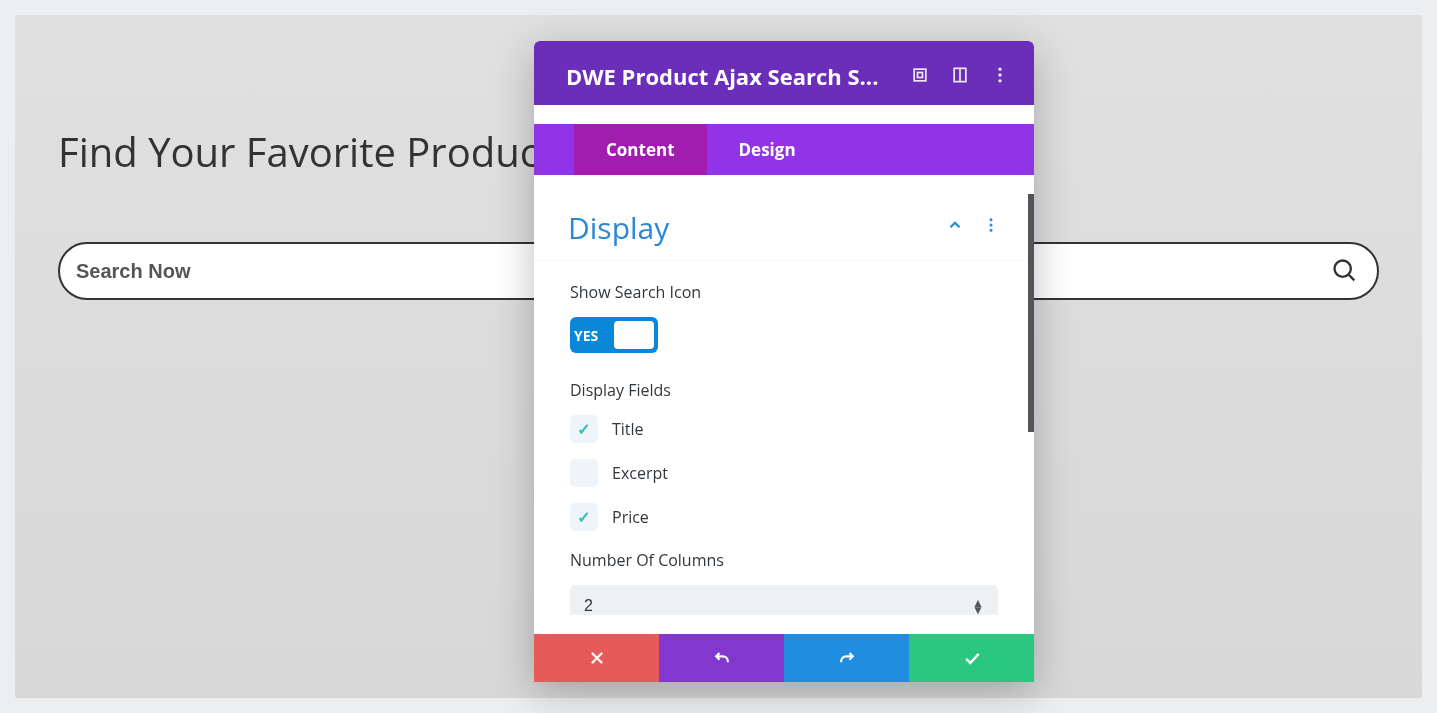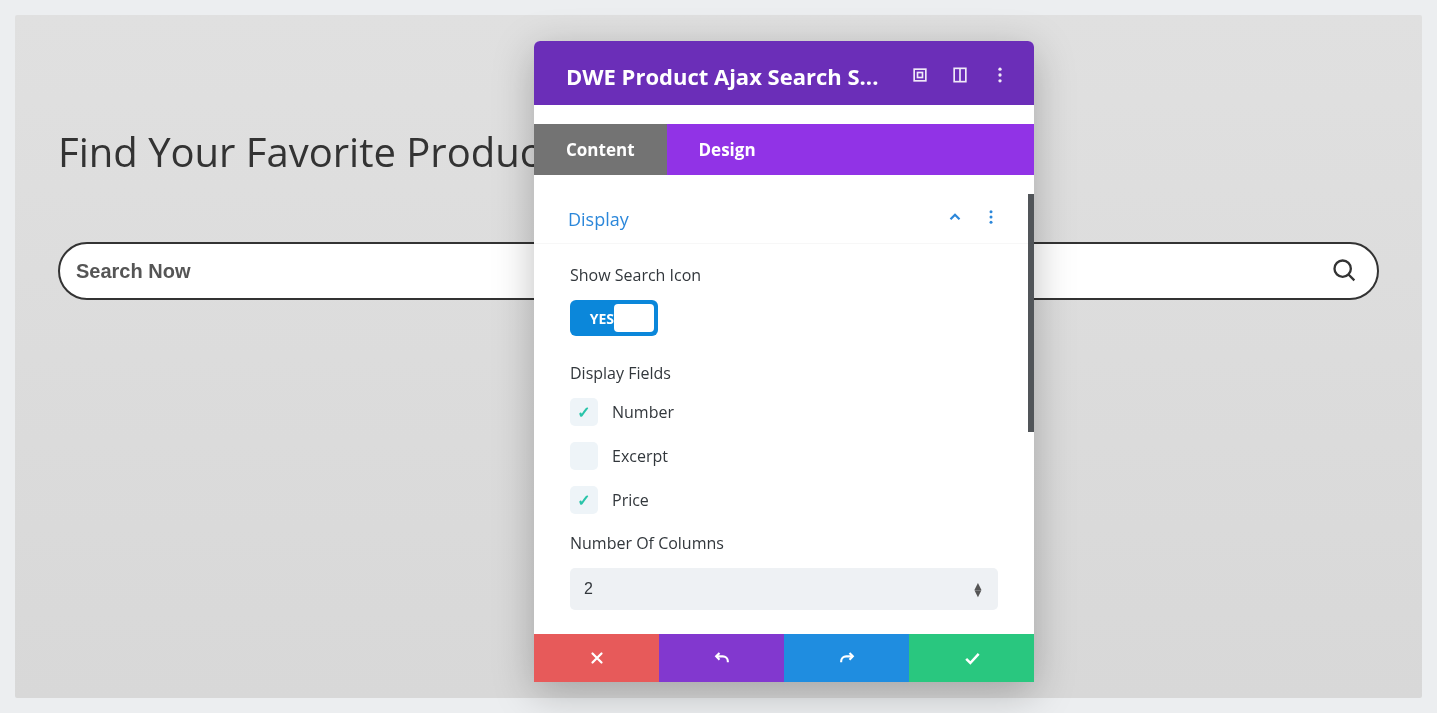--- a/index.html
+++ b/index.html
@@ -99,35 +99,35 @@
     background: #9133e6;
     display: flex;
   }
   .modal-tab {
     padding: 14px 32px;
     font-size: 17px;
     font-weight: 700;
     color: #fff;
     cursor: pointer;
   }
-  .modal-tab.active { background: #737373; }
+  .modal-tab.active { background: #a21caf; margin-left: 40px; }
 
   .modal-body {
     flex: 1;
     overflow-y: auto;
     position: relative;
   }
   .section-header {
     padding: 13px 34px 12px;
     display:flex; align-items:center; justify-content:space-between;
     border-bottom: 1px solid rgba(0,0,0,0.03);
   }
   .section-title {
     color: #2b87da;
-    font-size: 18px;
+    font-size: 30px;
     font-weight: 500;
   }
   .section-actions { display:flex; gap:18px; align-items:center;}
   .section-actions svg { cursor:pointer; }
 
   .section-content { padding: 14px 36px 10px; }
   .field-label {
     font-size: 16px;
     font-weight: 400;
     color: #32373c;
@@ -140,21 +140,21 @@
     height: 36px;
     border-radius: 6px;
     background: #0b87da;
     align-items: center;
     padding: 4px;
     cursor: pointer;
     margin-bottom: 20px;
   }
   .toggle-label {
     color:#fff; font-weight:700; font-size:14px;
-    flex:1; text-align:right;
+    flex:1; text-align:left;
   }
   .toggle-knob {
     width: 40px; height:28px; background:#fff; border-radius:4px;
   }
   .check-row {
     display:flex; align-items:center; gap:14px;
     margin-bottom: 16px;
   }
   .checkbox {
     width:28px; height:28px; border-radius:5px;
@@ -280,21 +280,21 @@
         <div class="field-label">Show Search Icon</div>
         <div class="toggle">
           <span class="toggle-label">YES</span>
           <span class="toggle-knob"></span>
         </div>
 
         <div class="field-label">Display Fields</div>
 
         <div class="check-row">
           <span class="checkbox checked"></span>
-          <span class="check-label">Number</span>
+          <span class="check-label">Title</span>
         </div>
         <div class="check-row">
           <span class="checkbox"></span>
           <span class="check-label">Excerpt</span>
         </div>
         <div class="check-row">
           <span class="checkbox checked"></span>
           <span class="check-label">Price</span>
         </div>
 

